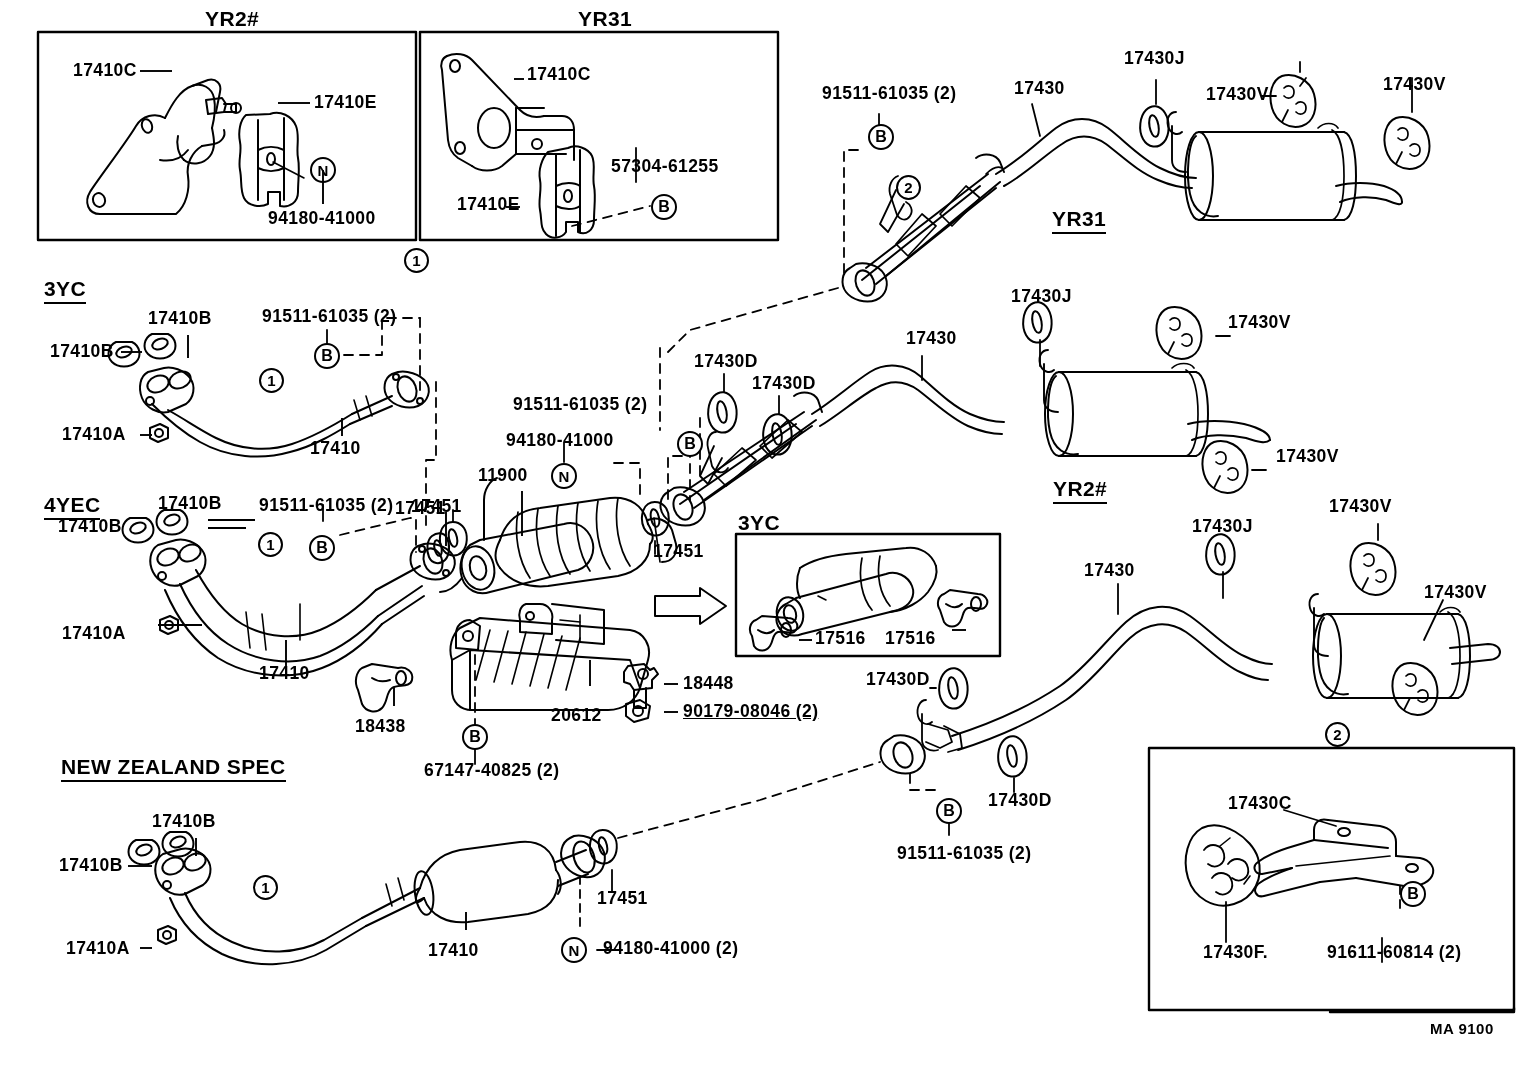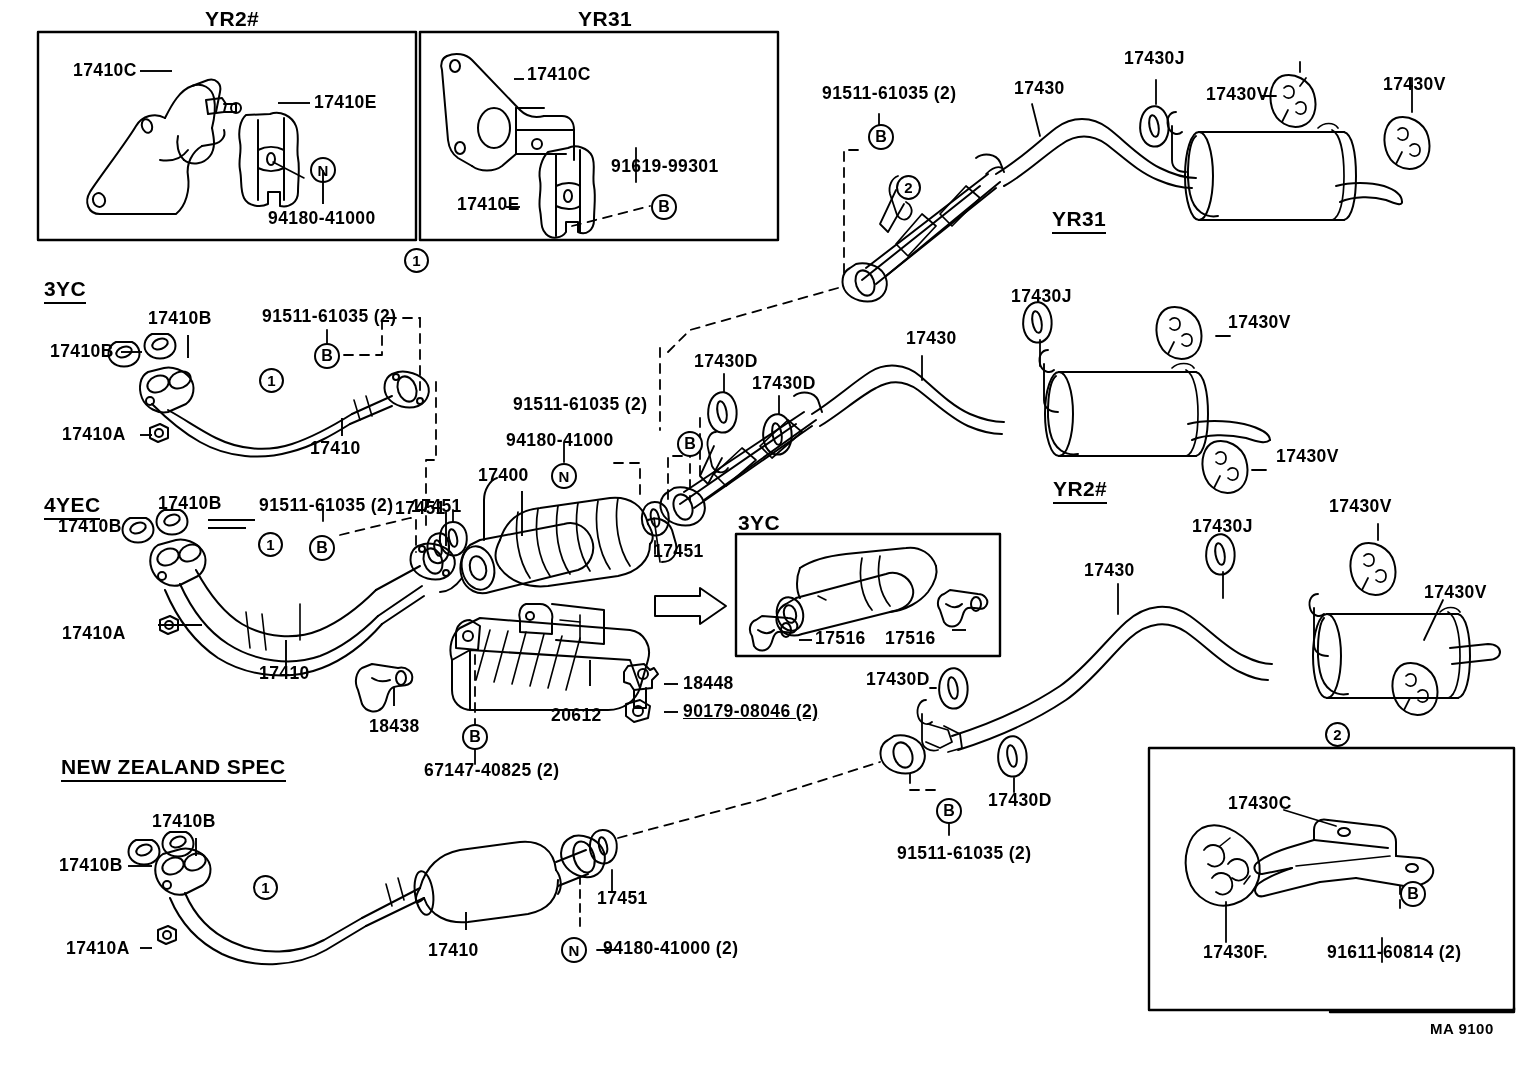--- a/index.html
+++ b/index.html
@@ -526,21 +526,21 @@
       <path d="M196 838 L196 856"></path>
       <path d="M128 866 L152 866"></path>
       <path d="M140 948 L152 948"></path>
       <path d="M466 930 L466 912"></path>
     </g>
   </svg>
 
   <div class="lbl grp" style="left:578px;top:8px;">YR31</div>
   <div class="lbl" style="left:527px;top:66px;">17410C</div>
   <div class="lbl" style="left:457px;top:196px;">17410E</div>
-  <div class="lbl" style="left:611px;top:158px;">91619-99301</div>
+  <div class="lbl" style="left:611px;top:158px;">57304-61255</div>
   <div class="marker" style="left:651px;top:194px;">B</div>
   <div class="marker num" style="left:404px;top:248px;">1</div>
 
   <div class="lbl grp uline" style="left:44px;top:278px;">3YC</div>
   <div class="lbl" style="left:148px;top:310px;">17410B</div>
   <div class="lbl" style="left:50px;top:343px;">17410B</div>
   <div class="lbl" style="left:62px;top:426px;">17410A</div>
   <div class="lbl" style="left:310px;top:440px;">17410</div>
   <div class="lbl" style="left:262px;top:308px;">91511-61035 (2)</div>
   <div class="marker" style="left:314px;top:343px;">B</div>
@@ -551,27 +551,27 @@
   <div class="lbl" style="left:58px;top:518px;">17410B</div>
   <div class="lbl" style="left:62px;top:625px;">17410A</div>
   <div class="lbl" style="left:259px;top:665px;">17410</div>
   <div class="lbl" style="left:259px;top:497px;">91511-61035 (2)</div>
   <div class="lbl" style="left:411px;top:498px;">17451</div>
   <div class="marker" style="left:309px;top:535px;">B</div>
   <div class="marker num" style="left:258px;top:532px;">1</div>
 
   <div class="lbl" style="left:513px;top:396px;">91511-61035 (2)</div>
   <div class="lbl" style="left:506px;top:432px;">94180-41000</div>
-  <div class="lbl" style="left:478px;top:467px;">17400</div>
+  <div class="lbl" style="left:478px;top:467px;">11900</div>
   <div class="lbl" style="left:395px;top:500px;">17451</div>
   <div class="lbl" style="left:653px;top:543px;">17451</div>
   <div class="marker n" style="left:551px;top:463px;">N</div>
   <div class="marker" style="left:677px;top:431px;">B</div>
 
-  <div class="lbl" style="left:369px;top:718px;">18438</div>
+  <div class="lbl" style="left:355px;top:718px;">18438</div>
   <div class="lbl" style="left:551px;top:707px;">20612</div>
   <div class="lbl" style="left:683px;top:675px;">18448</div>
   <div class="lbl" style="left:683px;top:703px;text-decoration:underline;">90179-08046 (2)</div>
   <div class="lbl" style="left:424px;top:762px;">67147-40825 (2)</div>
   <div class="marker" style="left:462px;top:724px;">B</div>
 
   <div class="lbl grp" style="left:738px;top:512px;">3YC</div>
   <div class="lbl" style="left:815px;top:630px;">17516</div>
   <div class="lbl" style="left:885px;top:630px;">17516</div>
 

